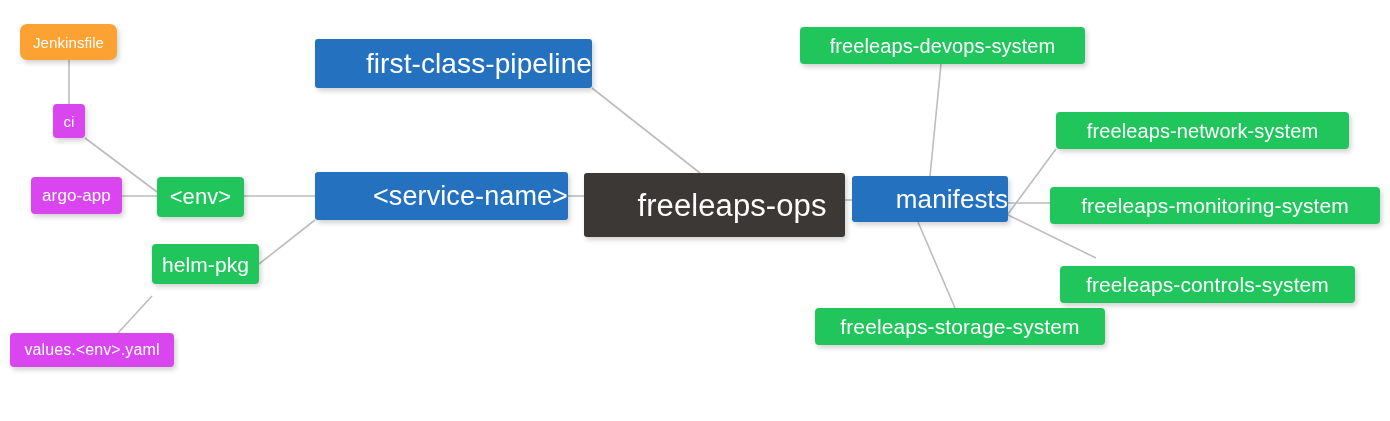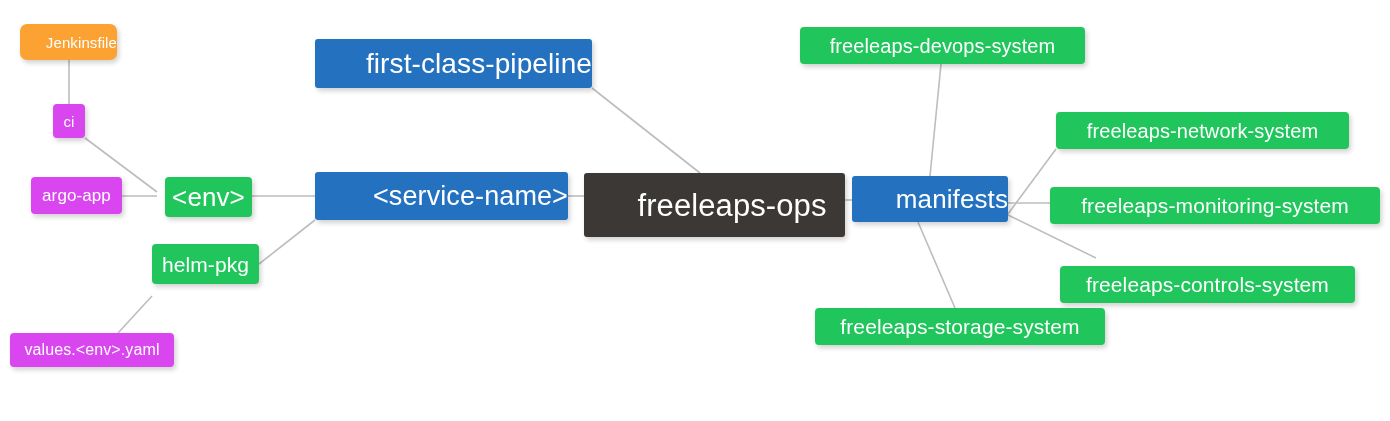--- a/index.html
+++ b/index.html
@@ -51,21 +51,20 @@
     border-radius: 3px;
     justify-content: flex-end;
   }
   .node-green {
     background: #20c65c;
     border-radius: 4px;
   }
   .node-orange {
     background: #fba232;
     border-radius: 7px;
-    justify-content: flex-end;
   }
   .node-red {
     background: #d946ef;
     border-radius: 4px;
   }
 </style>
 </head>
 <body>
 
 <div id="canvas">
@@ -88,21 +87,21 @@
   <div id="node-layer">
       <div class="node node-orange" style="left: 20px; top: 24px; width: 97px; height: 36px; font-size: 15px;">
         <span>Jenkinsfile</span>
       </div>
       <div class="node node-red" style="left: 53px; top: 104px; width: 32px; height: 34px; font-size: 15px;">
         <span>ci</span>
       </div>
       <div class="node node-red" style="left: 31px; top: 177px; width: 91px; height: 37px; font-size: 17px;">
         <span>argo-app</span>
       </div>
-      <div class="node node-green" style="left: 157px; top: 177px; width: 87px; height: 40px; font-size: 26px; margin-left: 8px;">
+      <div class="node node-green" style="left: 157px; top: 177px; width: 87px; height: 40px; font-size: 22px;">
         <span>&lt;env&gt;</span>
       </div>
       <div class="node node-green" style="left: 152px; top: 244px; width: 107px; height: 40px; font-size: 21px;">
         <span>helm-pkg</span>
       </div>
       <div class="node node-red" style="left: 10px; top: 333px; width: 164px; height: 34px; font-size: 16px;">
         <span>values.&lt;env&gt;.yaml</span>
       </div>
       <div class="node node-blue" style="left: 315px; top: 39px; width: 277px; height: 49px; font-size: 28px;">
         <span>first-class-pipeline</span>

